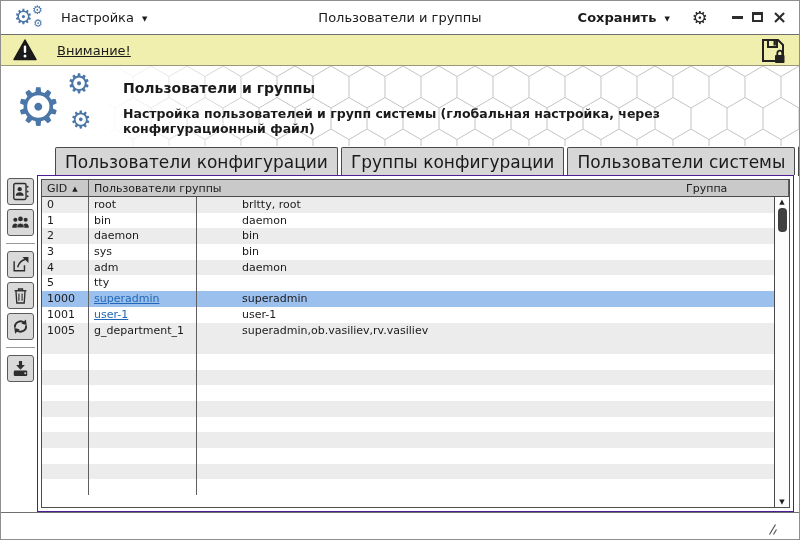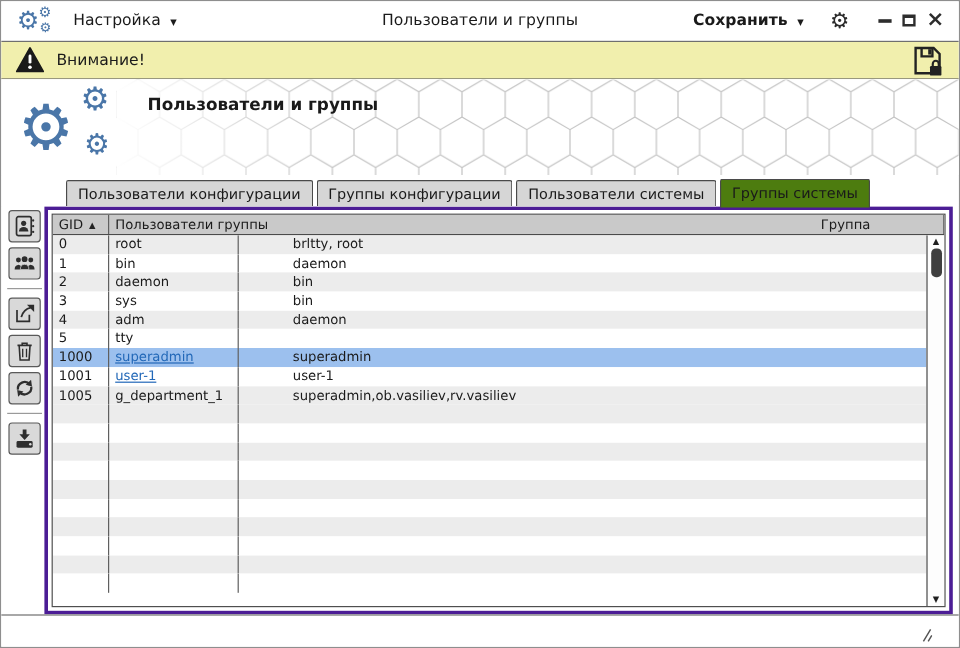--- a/index.html
+++ b/index.html
@@ -22,50 +22,50 @@
   .tb-right { margin-left:auto; display:flex; align-items:center;font-weight:bold; }
   .gear-btn { font-size:18px; color:#2b2b2b; line-height:1; margin:0 10px 0 22px; }
   .win-controls { display:flex; align-items:center; gap:9px; margin-left:14px; }
   .wc { display:inline-flex; align-items:center; justify-content:center; }
   .wc-min-bar { width:11px; height:3px; background:#2d2d2d; display:inline-block; }
   .wc-max-box { width:11px; height:10px; border:2px solid #2d2d2d; border-top:3px solid #2d2d2d; display:inline-block; }
   .wc-close { font-size:18px; color:#2d2d2d; line-height:0.8; }
 
   
   .warnbar { flex:0 0 31px; background:#f1efad; border-bottom:1px solid #99987e;
-             display:flex; align-items:center; padding:0 12px; gap:10px; }
+             display:flex; align-items:center; padding:0 12px; gap:20px;text-decoration:underline; }
   .warn-text { font-size:13px; }
   .save-lock { margin-left:auto; display:flex; align-items:center; }
 
   
   .header { flex:0 0 80px; position:relative; overflow:hidden; background:#fff; }
   .hexbg { position:absolute; left:96px; top:0; height:80px; width:704px; }
   .logo-lg { position:absolute; left:12px; top:2px; width:100px; height:76px; }
   .logo-lg .g1 { font-size:52px; left:2px; top:13px; }
   .logo-lg .g2 { font-size:27px; left:54px; top:2px; }
   .logo-lg .g3 { font-size:24px; left:57px; top:40px; }
   .header-title { position:absolute; left:122px; top:14px; font-size:14px; font-weight:bold; }
   .header-sub { position:absolute; left:122px; top:40px; font-size:12.5px; font-weight:bold; width:665px; }
 
   
   .tabbar { flex:0 0 26px; display:flex; align-items:flex-end; padding-left:54px;
             position:relative; z-index:2; background:#fff; }
   .tab { background:#d6d6d6; border:1px solid #4a4a4a; border-bottom:none; padding:4px 9px 3px;
-         font-size:12px; margin-right:3px; border-radius:2px 2px 0 0; white-space:nowrap; cursor:default; }
+         font-size:17px; margin-right:3px; border-radius:2px 2px 0 0; white-space:nowrap; cursor:default; }
   .tab.active { background:#4d7c0f; position:relative; z-index:3; margin-bottom:-1px; padding-bottom:5px; }
 
   
   .main { flex:1; position:relative; background:#fff; }
   .toolbar { position:absolute; left:4px; top:3px; width:30px; display:flex;
              flex-direction:column; align-items:center; gap:4px; }
   .tool-btn { width:27px; height:27px; background:#d9d9d9; border:1px solid #5a5a5a;
               border-radius:3px; display:flex; align-items:center; justify-content:center; cursor:default; }
   .tool-sep { width:29px; height:1px; background:#9a9a9a; margin:3px 0; }
   .content-frame { position:absolute; left:36px; right:5px; top:0; bottom:0;
-                   border:3px solid #4c1d95; background:#fff; padding:3px; }
+                   border:1px solid #4c1d95; background:#fff; padding:3px; }
 
   
   .table { height:100%; border:1px solid #4f4f4f; display:flex; flex-direction:column;
            overflow:hidden; background:#fff; }
   .thead { flex:0 0 17px; background:#c9c9c9; display:flex; border-bottom:1px solid #4a4a4a; font-size:11px; }
   .th { padding:1px 5px 0; border-right:1px solid #5f5f5f; display:flex; align-items:center; gap:5px; }
   .th-gid { width:47px; }
   .th-group { width:108px; }
   .th-users { flex:1; border-right:none; }
   .sort-arrow { font-size:7px; color:#222; }
@@ -156,20 +156,21 @@
       <rect width="704" height="80" fill="#ffffff"></rect>
       <rect width="704" height="80" fill="url(#hexp)"></rect>
       <rect width="704" height="80" fill="url(#fadeL)"></rect>
     </svg>
     <div class="logo-lg">
       <span class="gear-glyph g1">⚙</span>
       <span class="gear-glyph g2">⚙</span>
       <span class="gear-glyph g3">⚙</span>
     </div>
     <div class="header-title">Пользователи и группы</div>
+    <div class="header-sub">Настройка пользователей и групп системы (глобальная настройка, через конфигурационный файл)</div>
   </div>
 
   <div class="tabbar" id="tab-bar">
       <div class="tab">Пользователи конфигурации</div>
       <div class="tab">Группы конфигурации</div>
       <div class="tab">Пользователи системы</div>
       <div class="tab active">Группы системы</div>
     </div>
 
   <div class="main">

